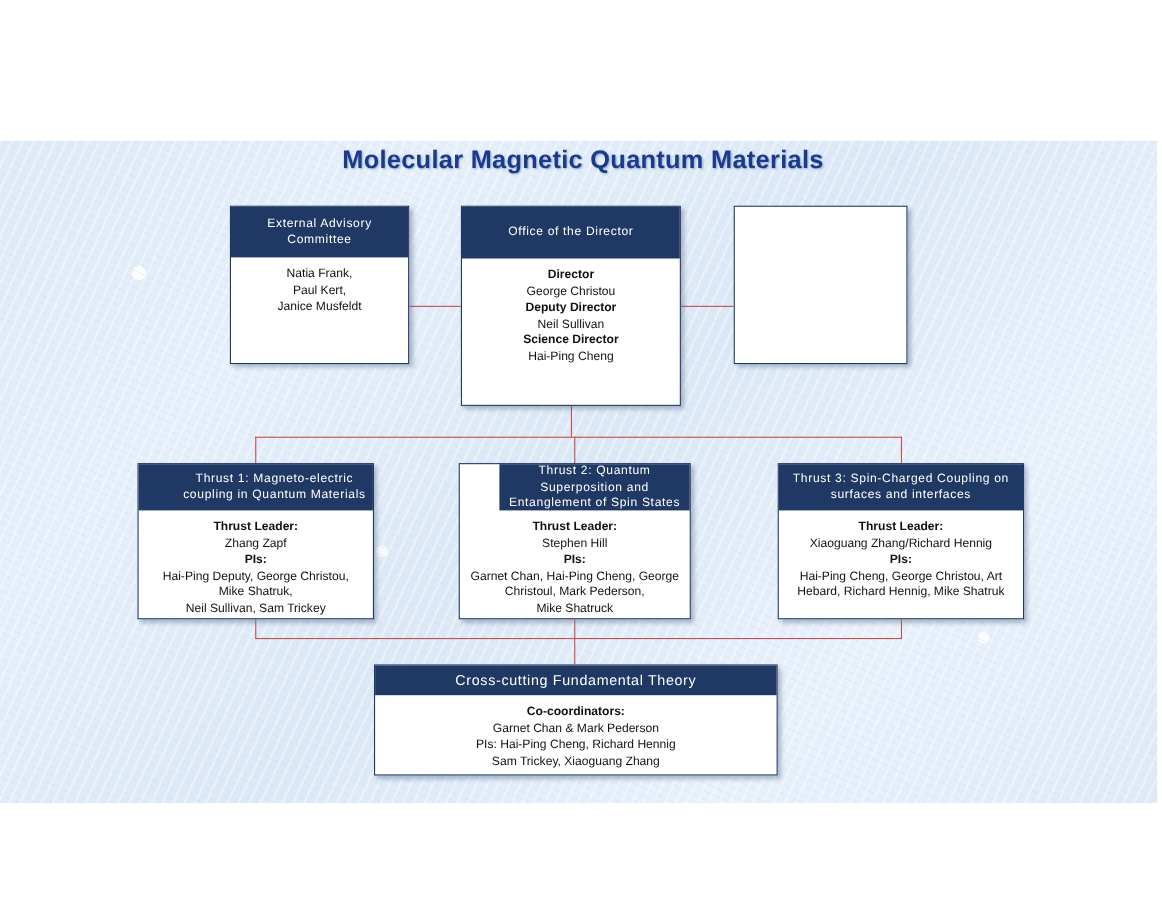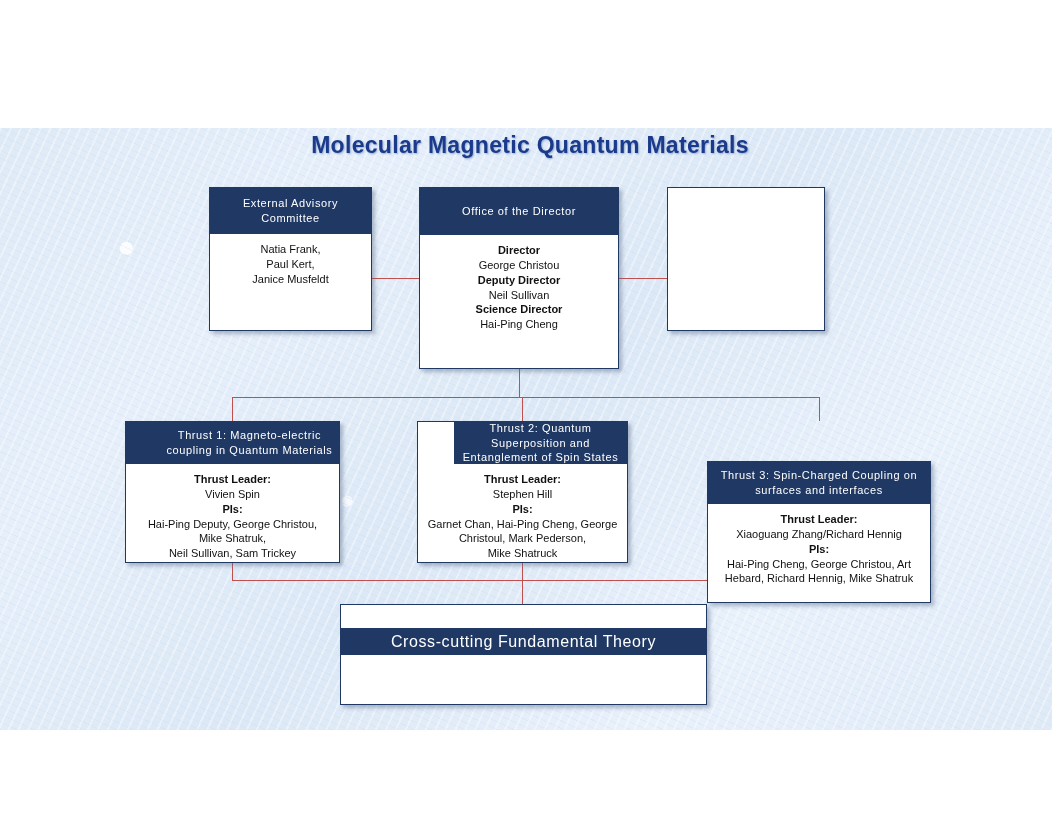--- a/index.html
+++ b/index.html
@@ -109,25 +109,25 @@
 
   #box-mgmt      { left: 667px; top: 171px; width: 158px; height: 144px; }
   #box-mgmt .hdr { height: 42px; display: flex; align-items: center; justify-content: center; }
 
   #box-thrust1      { left: 125px; top: 405px; width: 215px; height: 142px; }
   #box-thrust1 .hdr { height: 42px; display: flex; align-items: center; justify-content: center; padding-left: 40px; }
 
   #box-thrust2      { left: 417px; top: 405px; width: 211px; height: 142px; }
   #box-thrust2 .hdr { height: 42px; display: flex; align-items: center; justify-content: center; margin-left: 36px; }
 
-  #box-thrust3      { left: 707px; top: 405px; width: 224px; height: 142px; margin-top: 40px; }
+  #box-thrust3      { left: 707px; top: 405px; width: 224px; height: 142px; }
   #box-thrust3 .hdr { height: 42px; display: flex; align-items: center; justify-content: center; }
 
   #box-theory      { left: 340px; top: 588px; width: 367px; height: 101px; }
-  #box-theory .hdr { height: 27px; display: flex; align-items: center; justify-content: center; font-size: 16px; margin-top: 23px; }
+  #box-theory .hdr { height: 27px; display: flex; align-items: center; justify-content: center; font-size: 13px; }
 </style>
 </head>
 <body>
 
 <div id="canvas">
 
   <div class="slide-bg"></div>
 
   <div class="title">Molecular Magnetic Quantum  Materials</div>
 
@@ -169,21 +169,21 @@
     </div>
   </div>
 
   <div class="box" id="box-mgmt">
   </div>
 
   <div class="box" id="box-thrust1">
     <div class="hdr">Thrust 1: Magneto-electric coupling in Quantum Materials</div>
     <div class="body">
       <span class="ln b">Thrust  Leader:</span>
-      <span class="ln">Vivien Spin</span>
+      <span class="ln">Zhang Zapf</span>
       <span class="ln b">PIs:</span>
       <span class="ln">Hai-Ping Deputy,  George Christou,</span>
       <span class="ln">Mike Shatruk,</span>
       <span class="ln">Neil Sullivan,  Sam Trickey</span>
     </div>
   </div>
 
   <div class="box" id="box-thrust2">
     <div class="hdr">Thrust 2: Quantum Superposition and Entanglement of Spin States</div>
     <div class="body">
@@ -202,15 +202,21 @@
       <span class="ln b">Thrust  Leader:</span>
       <span class="ln">Xiaoguang Zhang/Richard  Hennig</span>
       <span class="ln b">PIs:</span>
       <span class="ln">Hai-Ping Cheng,  George Christou,  Art</span>
       <span class="ln">Hebard,  Richard  Hennig,  Mike Shatruk</span>
     </div>
   </div>
 
   <div class="box" id="box-theory">
     <div class="hdr">Cross-cutting Fundamental Theory</div>
+    <div class="body">
+      <span class="ln b">Co-coordinators:</span>
+      <span class="ln">Garnet Chan  &amp; Mark Pederson</span>
+      <span class="ln">PIs: Hai-Ping Cheng,  Richard  Hennig</span>
+      <span class="ln">Sam Trickey, Xiaoguang Zhang</span>
+    </div>
   </div>
 
 </div>
 
 </body></html>

